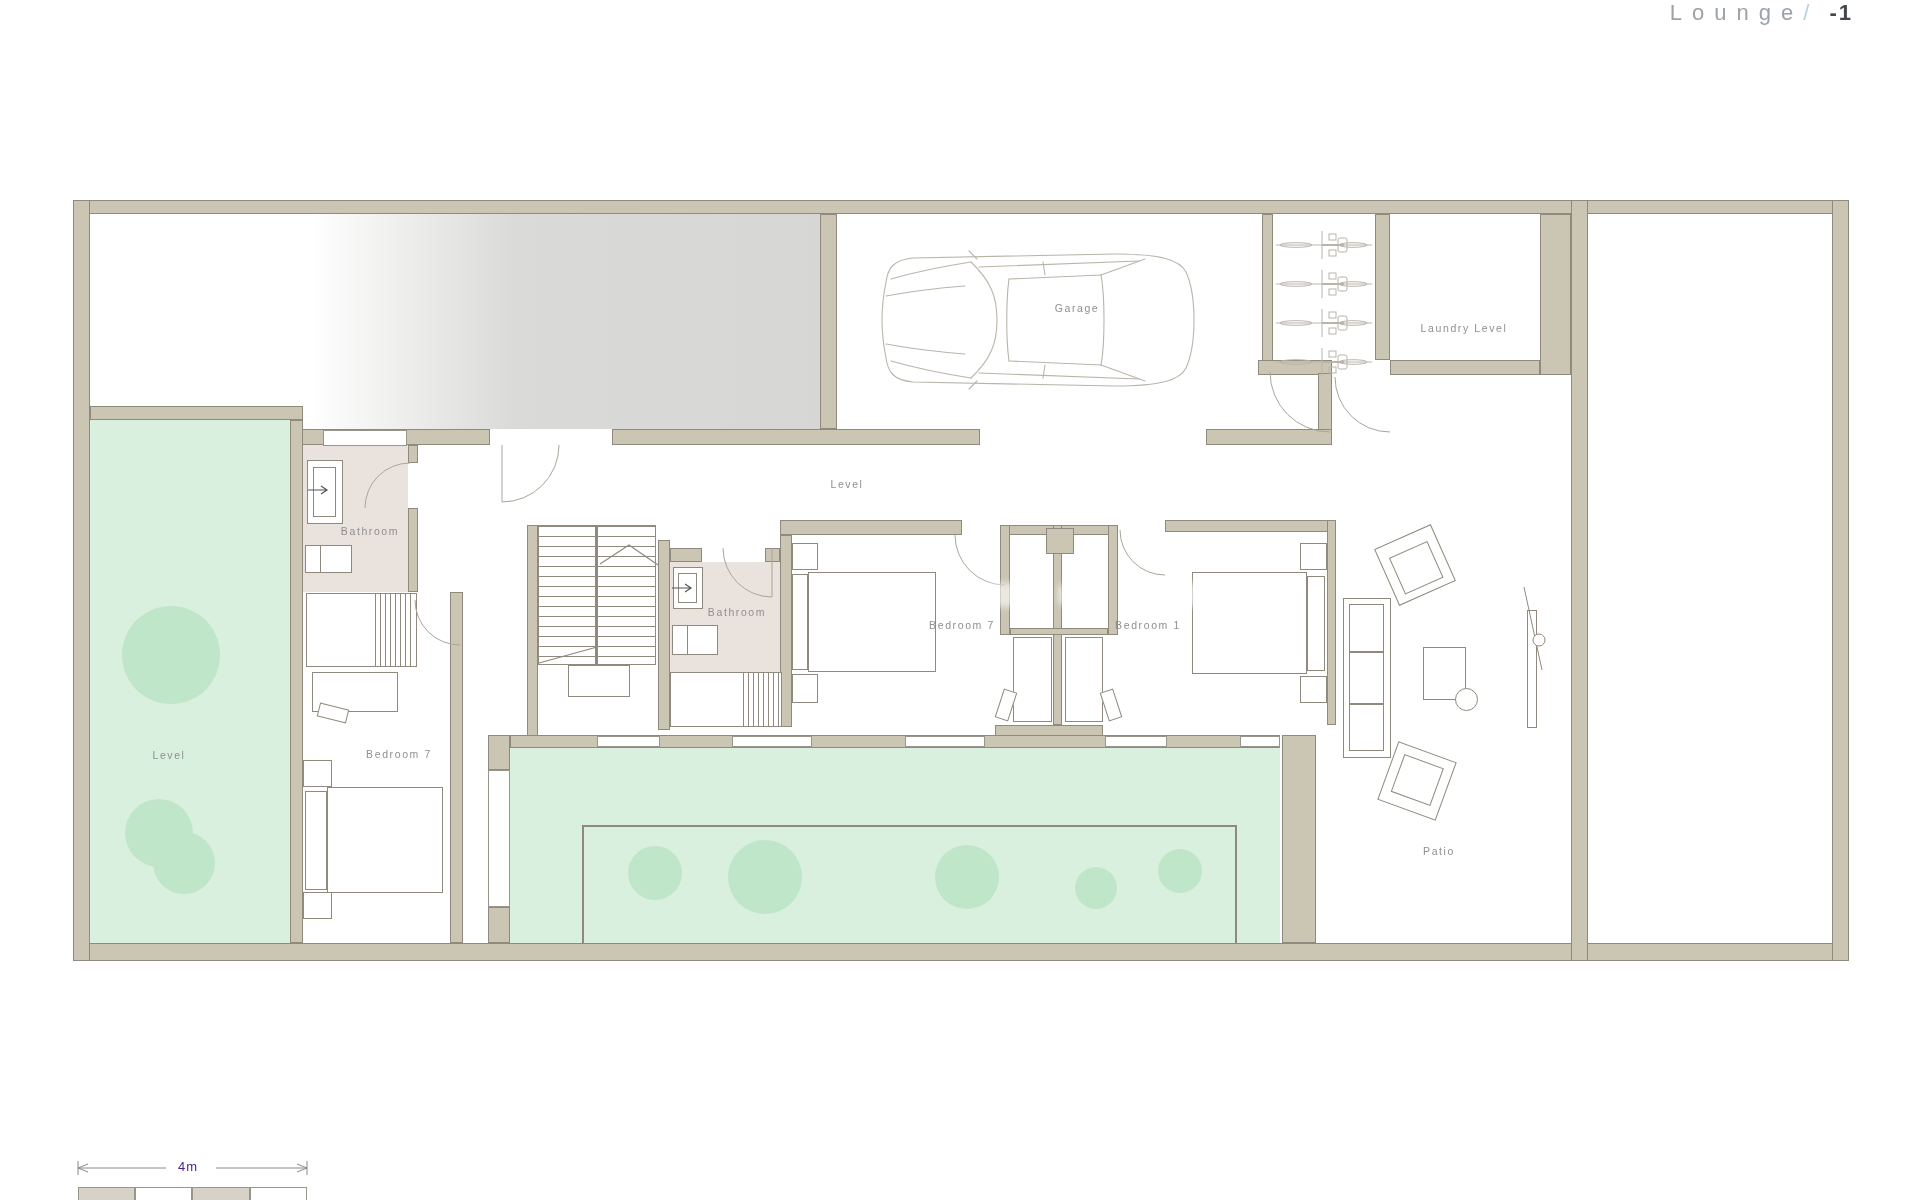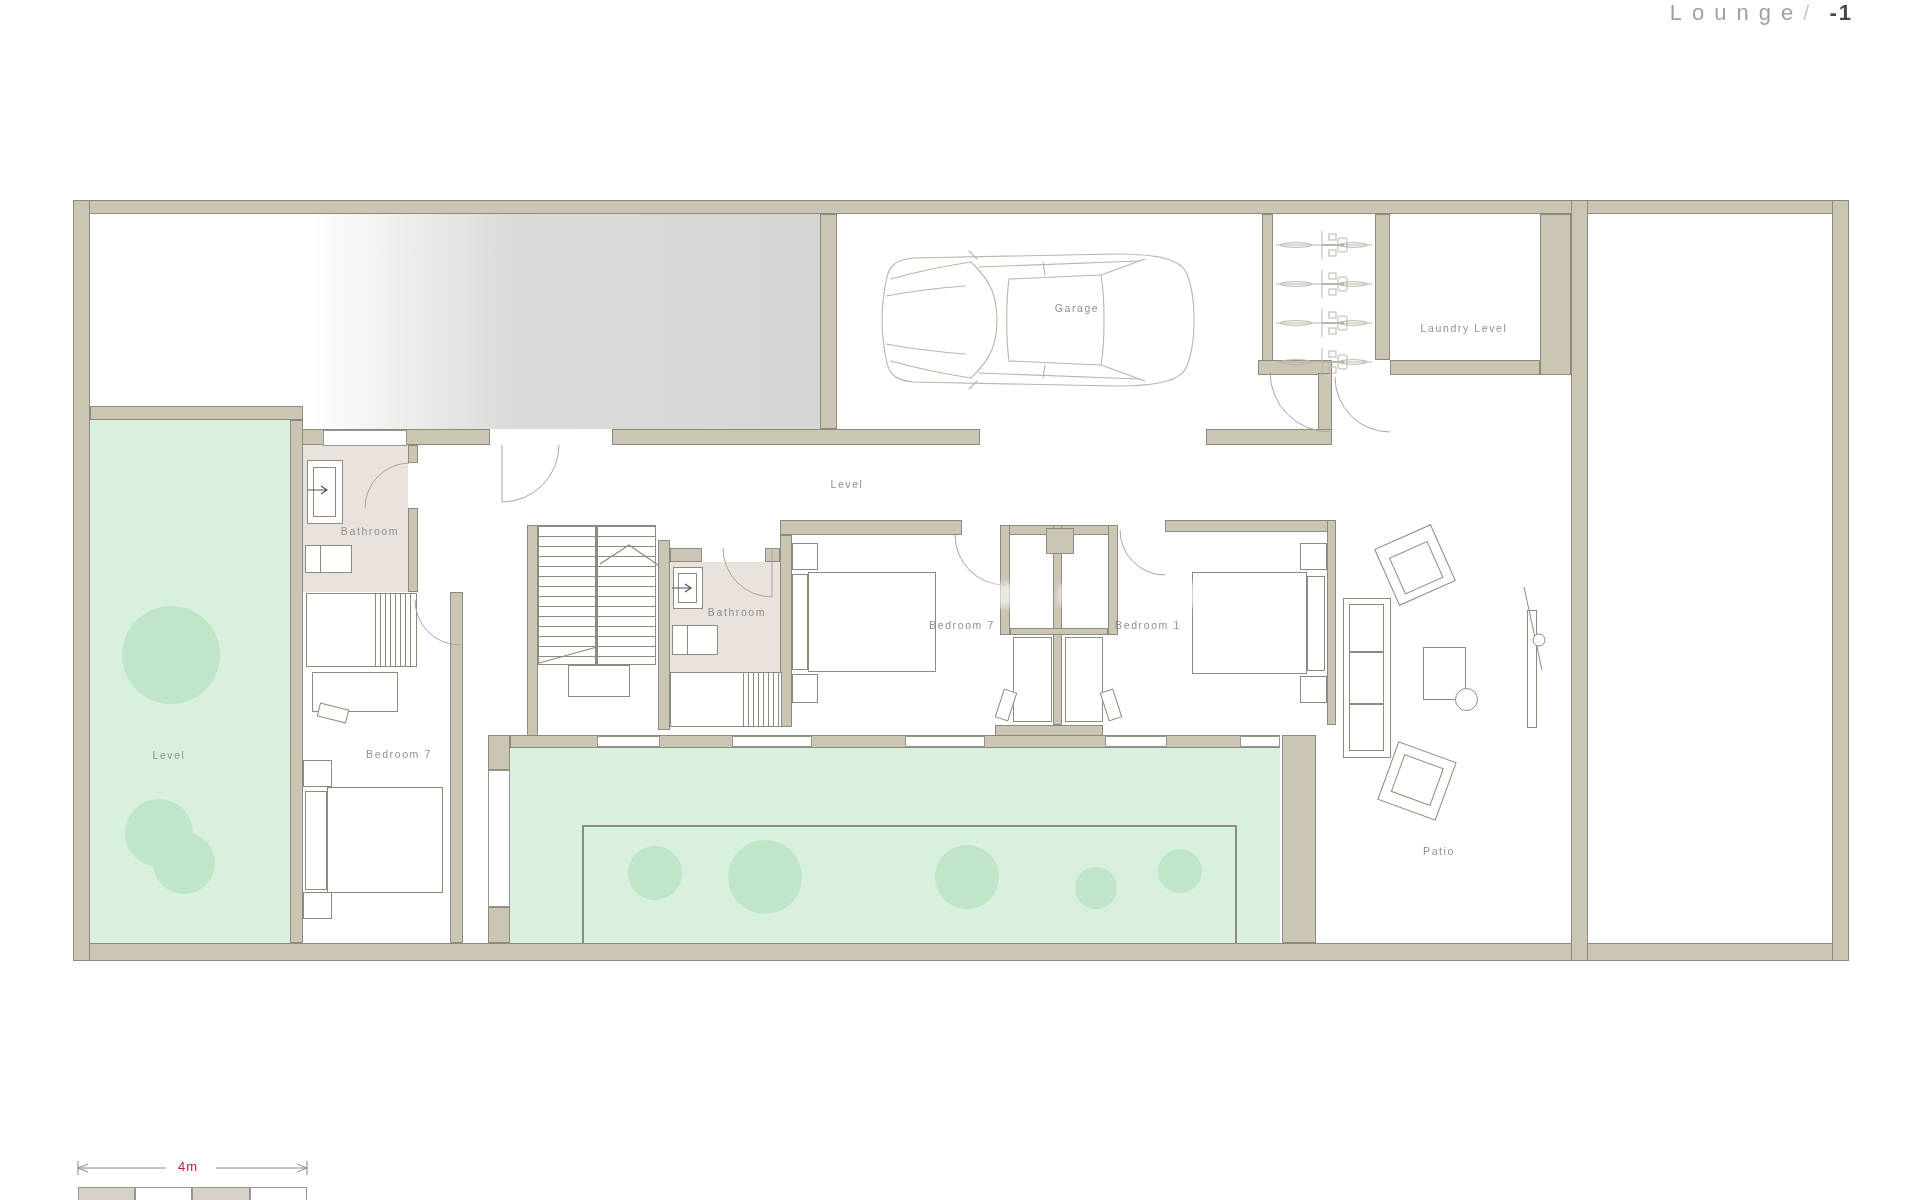--- a/index.html
+++ b/index.html
@@ -24,21 +24,21 @@
   .arc{stroke:var(--arcLine,#aaa59a);fill:none;stroke-width:1;}
   .car-line{stroke:var(--carLine,#b9b5ab);fill:none;stroke-width:1.1;stroke-linecap:round;stroke-linejoin:round;}
   .bike{stroke:var(--carLine,#b9b5ab);fill:none;stroke-width:1;}
   .diag{stroke:var(--line,#8f8a7d);fill:none;stroke-width:1.2;}
   .arrow{stroke:#555;fill:none;stroke-width:1.2;}
   .dim{stroke:var(--scaleLine,#8a8a8a);fill:none;stroke-width:1;}
   .title{position:absolute;top:0px;right:67px;font-size:22px;color:var(--titleGray,#9ba2a8);
          letter-spacing:10px;font-weight:400;}
   .title .sep{color:var(--titleBlue,#b6d0de);letter-spacing:4px;}
   .title .val{color:var(--titleDark,#43484e);font-weight:600;letter-spacing:2px;}
-  .scale-label{position:absolute;left:178px;top:1159px;font-size:13px;color:#be185d;letter-spacing:1px;}
+  .scale-label{position:absolute;left:178px;top:1159px;font-size:13px;color:#4c1d95;letter-spacing:1px;}
   .scale-seg{position:absolute;top:1187px;height:16px;border:1px solid var(--windowBorder,#9a958a);box-sizing:border-box;}
   .wm{position:absolute;background:rgba(255,255,255,.6);filter:blur(3px);border-radius:6px;}
   .chair{position:absolute;background:#fff;border:1px solid var(--line,#8f8a7d);box-sizing:border-box;}
 </style>
 </head>
 <body>
 
 <div id="canvas">
 
   <div class="abs" style="left:90px;top:214px;width:730px;height:215px;

